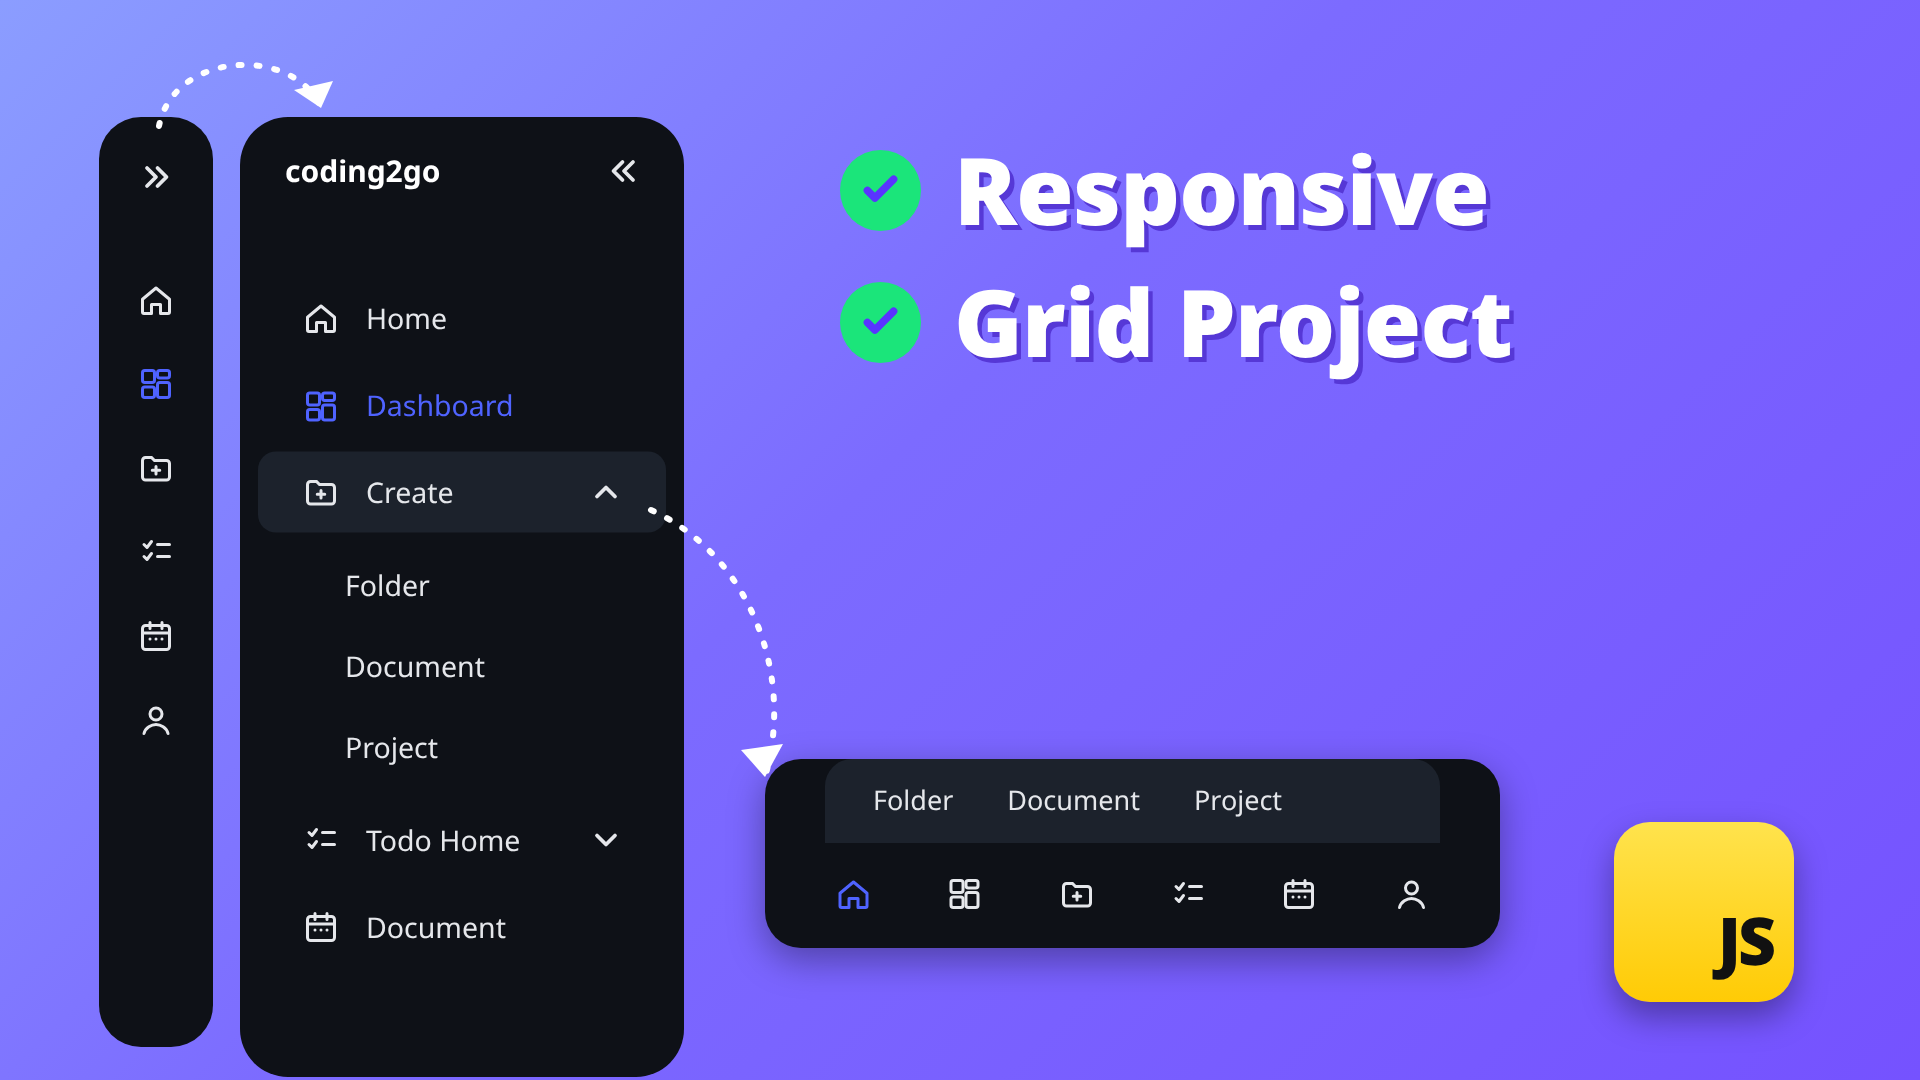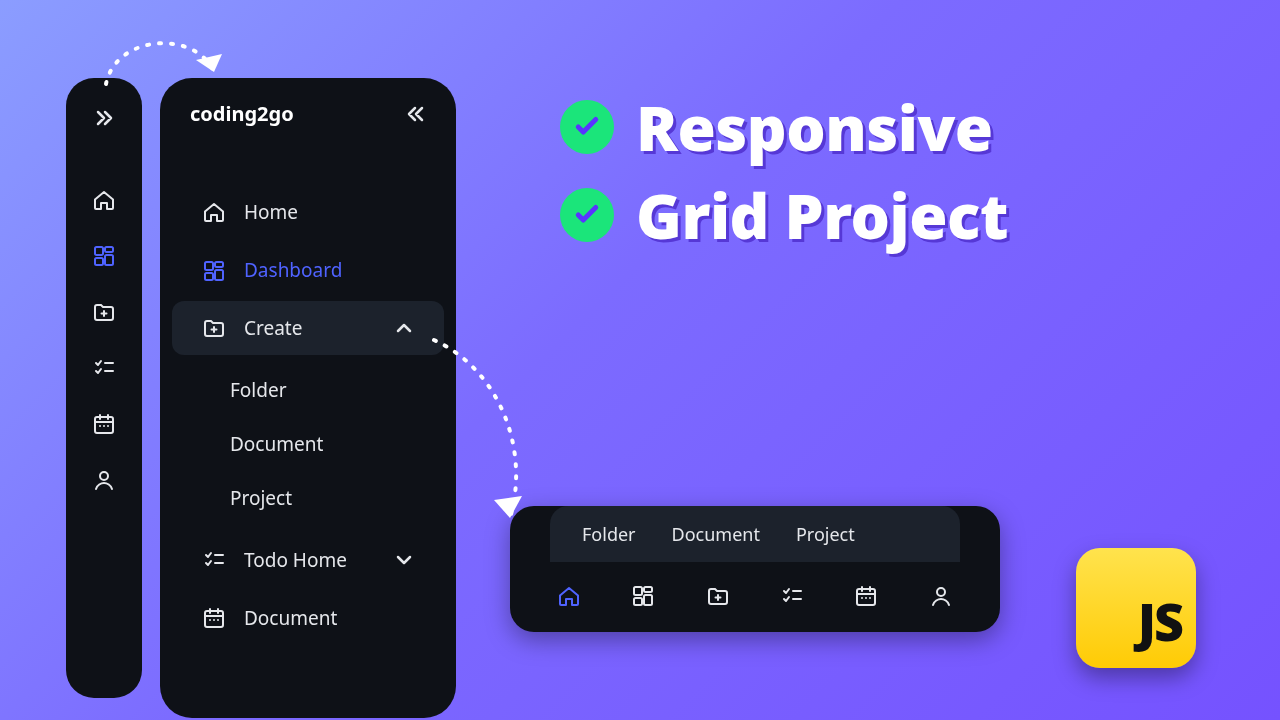--- a/index.html
+++ b/index.html
@@ -95,21 +95,21 @@
 
 
 .js-badge {
   position:absolute; left:1076px; top:548px;
   width:120px; height:120px; border-radius:24px;
   background:linear-gradient(180deg,#ffe34d 0%,#ffcb05 100%);
   box-shadow:0 10px 22px rgba(0,0,0,0.35);
   display:flex; align-items:flex-end; justify-content:flex-end;
   padding:12px 14px;
 }
-.js-badge span { font-size:52px; font-weight:900; color:#111; letter-spacing:-2px; }
+.js-badge span { font-size:44px; font-weight:900; color:#111; letter-spacing:-2px; }
 
 
 .dotted-arrow { position:absolute; pointer-events:none; }
 .arrow-head { fill:#fff; }
 
 svg { display:block; }
 </style>
 </head>
 <body>
 

